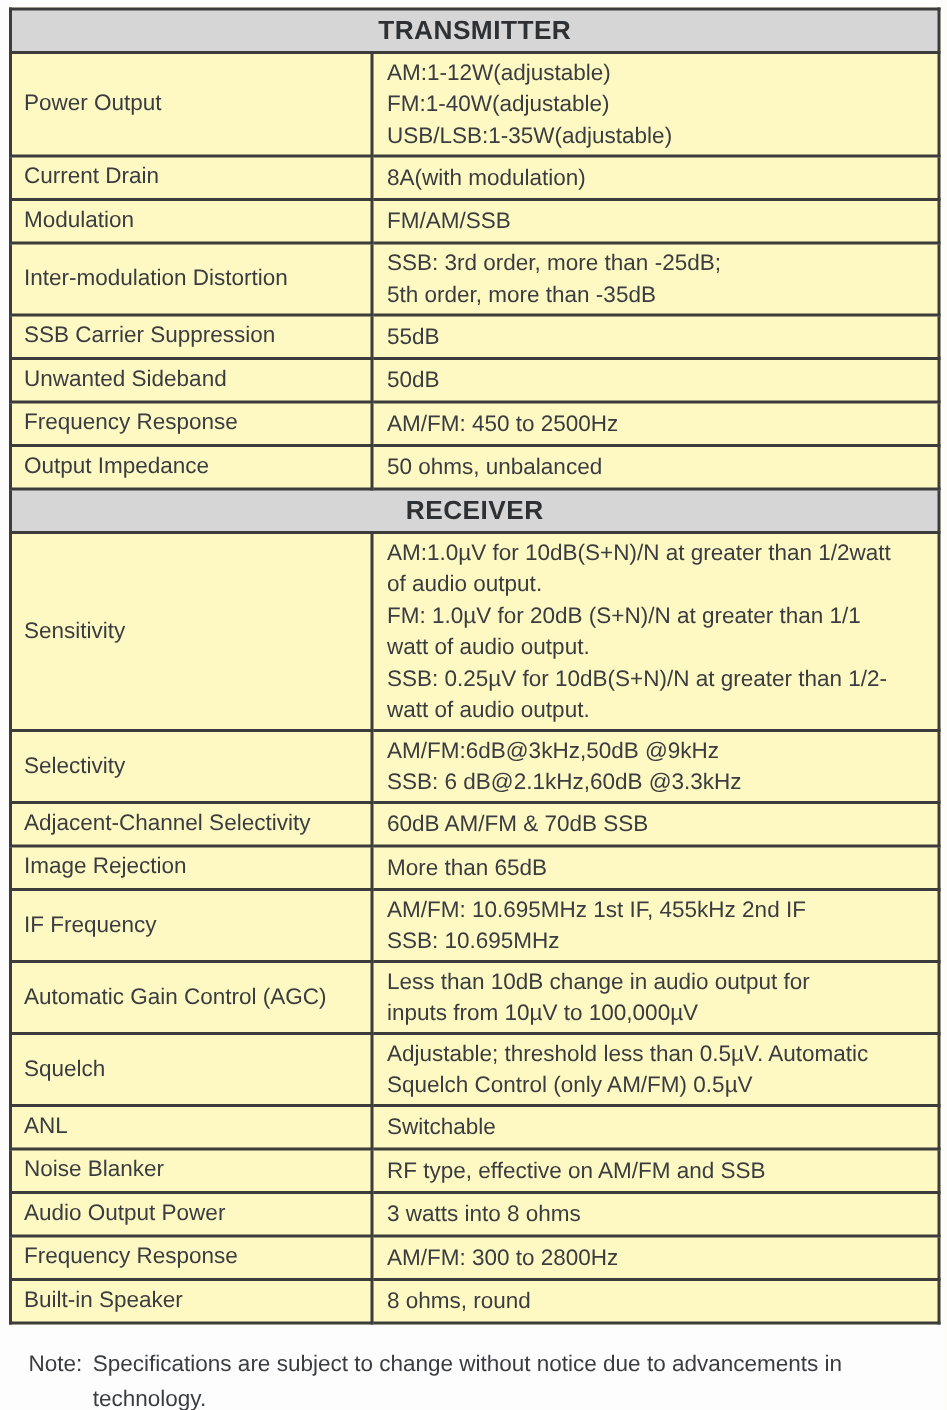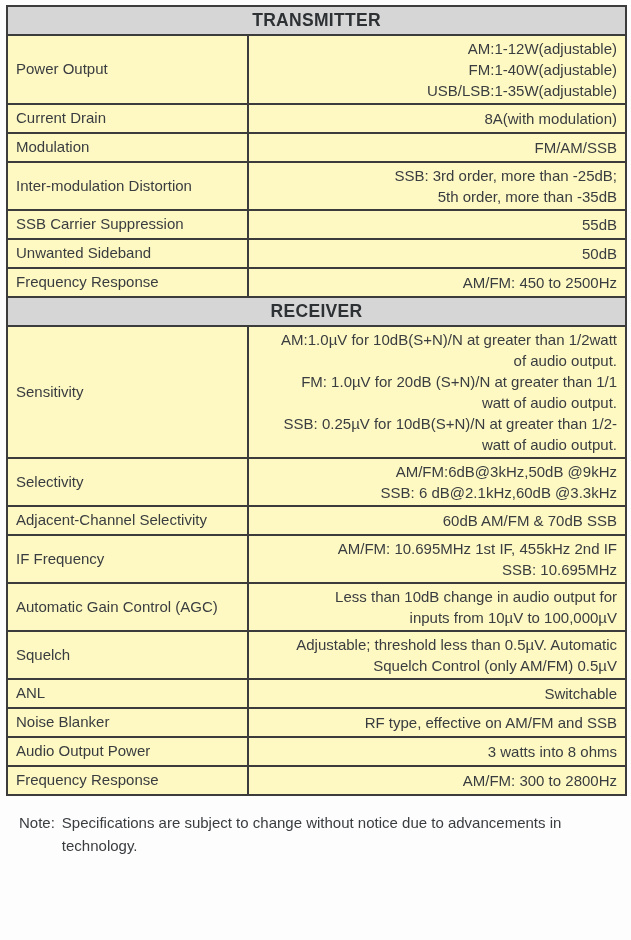--- a/index.html
+++ b/index.html
@@ -41,21 +41,20 @@
     line-height: 21px;
     vertical-align: middle;
     box-sizing: border-box;
     white-space: pre-line;
   }
   td.label-cell {
     padding: 2px 6px 4px 8px;
   }
   td.value-cell {
     padding: 2px 8px 2px 9px;
-    text-align: right;
   }
   .note {
     margin-top: 15px;
     padding-left: 13px;
     display: flex;
     gap: 7px;
     font-size: 15px;
     line-height: 23px;
     color: #3a3d40;
   }
@@ -101,39 +100,47 @@
         </tr>
         <tr>
           <td class="label-cell">Unwanted Sideband</td>
           <td class="value-cell">50dB</td>
         </tr>
         <tr>
           <td class="label-cell">Frequency Response</td>
           <td class="value-cell">AM/FM: 450 to 2500Hz</td>
         </tr>
         <tr>
+          <td class="label-cell">Output Impedance</td>
+          <td class="value-cell">50 ohms, unbalanced</td>
+        </tr>
+        <tr>
           <th colspan="2" class="section-header">RECEIVER</th>
         </tr>
         <tr>
           <td class="label-cell">Sensitivity</td>
           <td class="value-cell">AM:1.0µV for 10dB(S+N)/N at greater than 1/2watt
 of audio output.
 FM: 1.0µV for 20dB (S+N)/N at greater than 1/1
 watt of audio output.
 SSB: 0.25µV for 10dB(S+N)/N at greater than 1/2-
 watt of audio output.</td>
         </tr>
         <tr>
           <td class="label-cell">Selectivity</td>
           <td class="value-cell">AM/FM:6dB@3kHz,50dB @9kHz
 SSB: 6 dB@2.1kHz,60dB @3.3kHz</td>
         </tr>
         <tr>
           <td class="label-cell">Adjacent-Channel Selectivity</td>
           <td class="value-cell">60dB AM/FM &amp; 70dB SSB</td>
+        </tr>
+        <tr>
+          <td class="label-cell">Image Rejection</td>
+          <td class="value-cell">More than 65dB</td>
         </tr>
         <tr>
           <td class="label-cell">IF Frequency</td>
           <td class="value-cell">AM/FM: 10.695MHz 1st IF, 455kHz 2nd IF
 SSB: 10.695MHz</td>
         </tr>
         <tr>
           <td class="label-cell">Automatic Gain Control (AGC)</td>
           <td class="value-cell">Less than 10dB change in audio output for
 inputs from 10µV to 100,000µV</td>
@@ -152,20 +159,24 @@
           <td class="value-cell">RF type, effective on AM/FM and SSB</td>
         </tr>
         <tr>
           <td class="label-cell">Audio Output Power</td>
           <td class="value-cell">3 watts into 8 ohms</td>
         </tr>
         <tr>
           <td class="label-cell">Frequency Response</td>
           <td class="value-cell">AM/FM: 300 to 2800Hz</td>
         </tr>
+        <tr>
+          <td class="label-cell">Built-in Speaker</td>
+          <td class="value-cell">8 ohms, round</td>
+        </tr>
       </tbody>
   </table>
 
   <div class="note">
     <span class="note-prefix">Note:</span>
     <span class="note-text">Specifications are subject to change without notice due to advancements in
 technology.</span>
   </div>
 </div>
 

